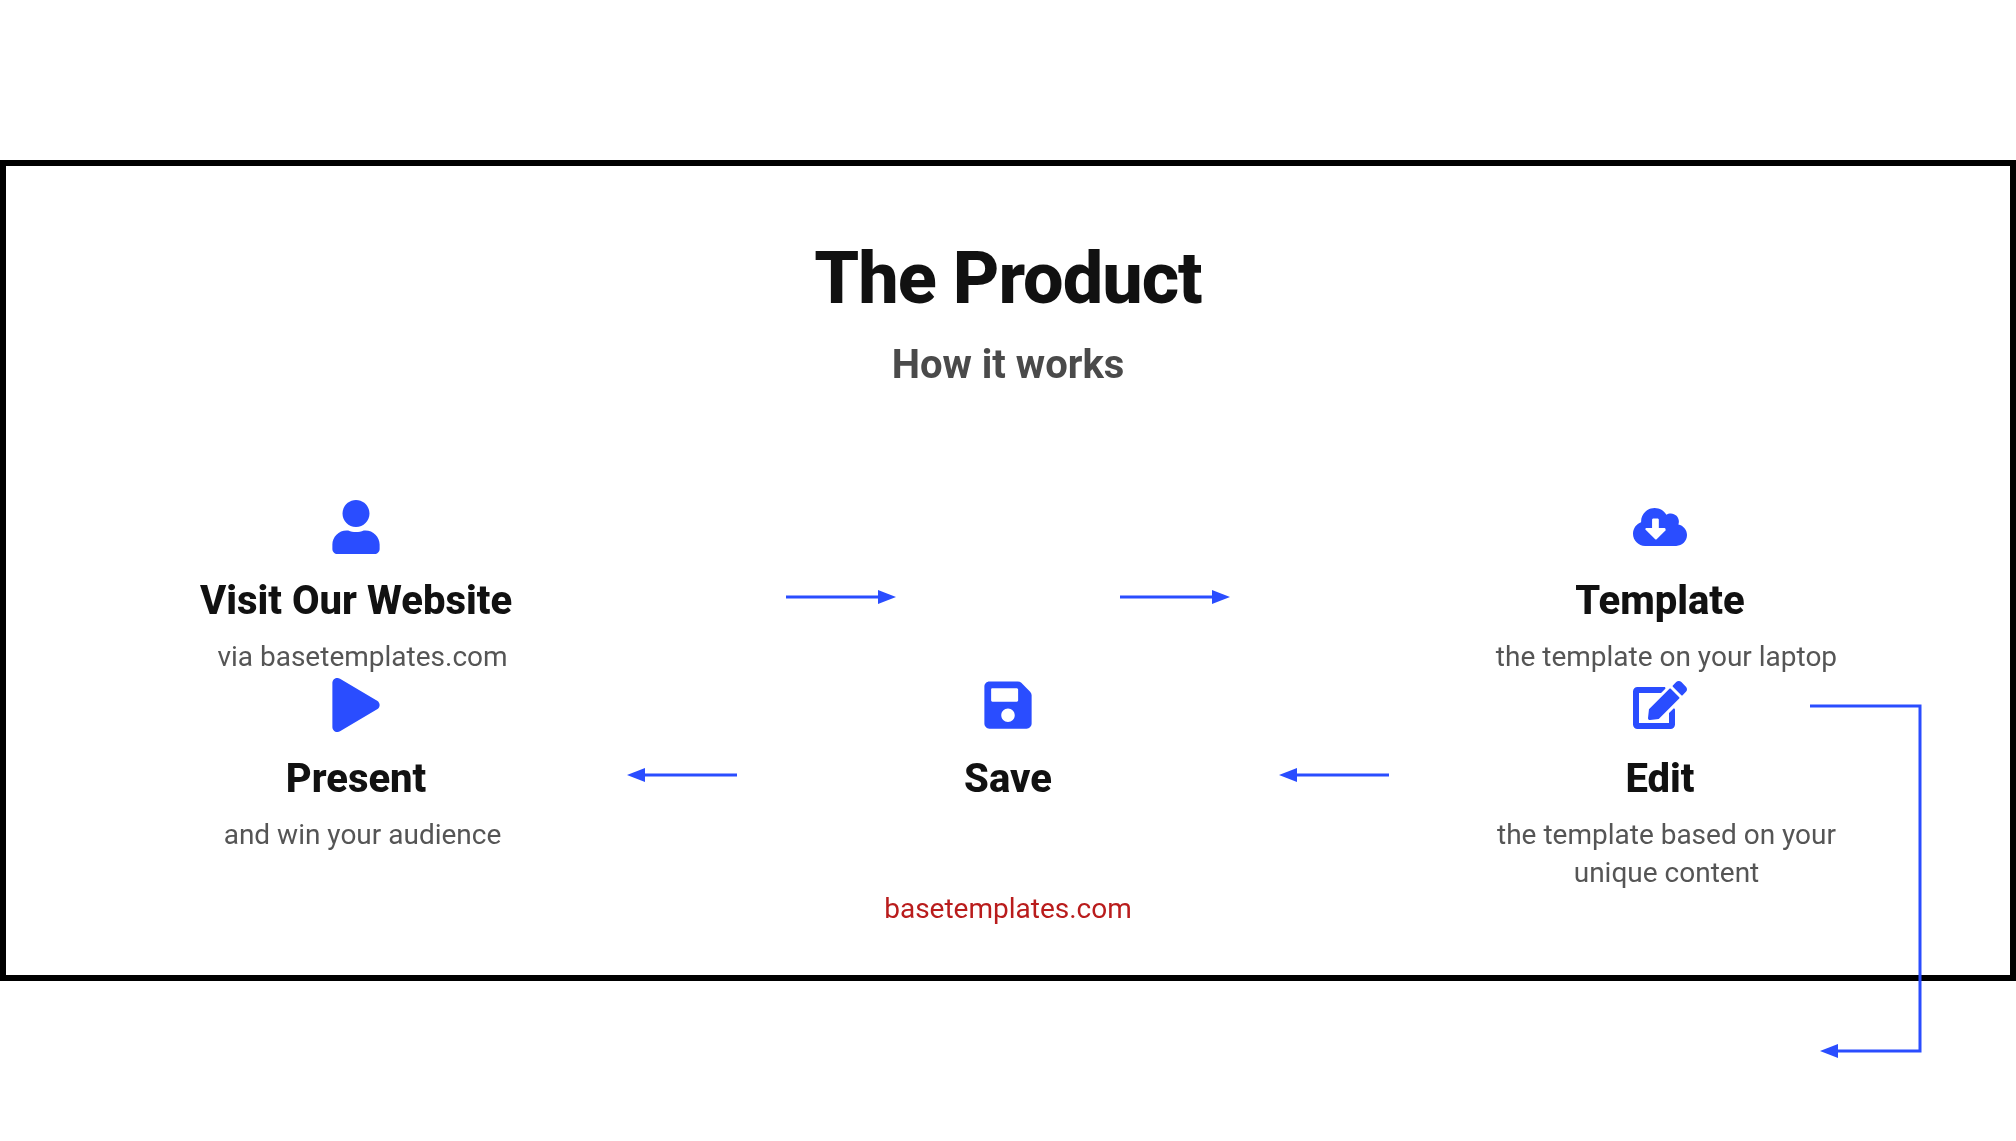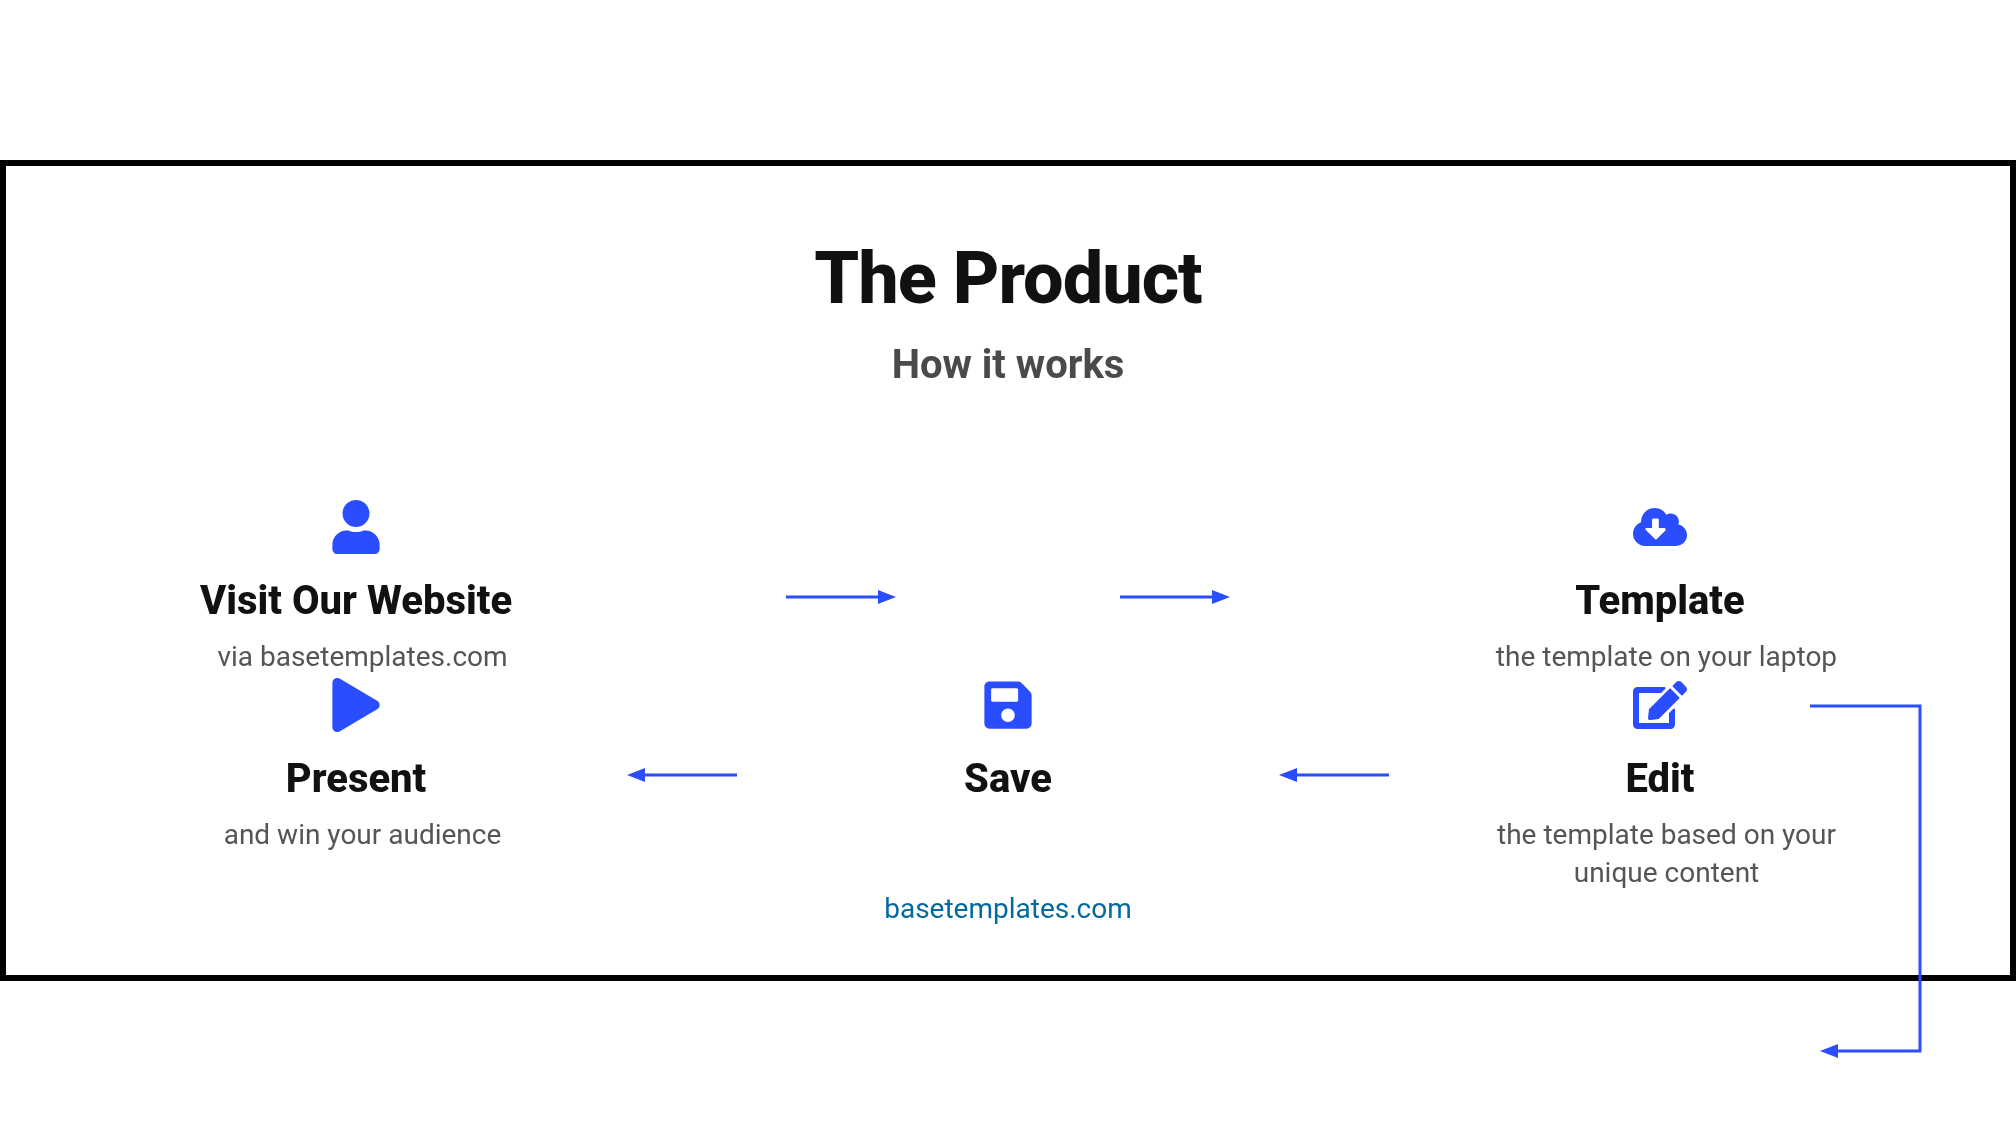--- a/index.html
+++ b/index.html
@@ -98,21 +98,21 @@
   }
   .connector-wrap svg path {
     stroke: #2a4dff;
     stroke-width: 3;
     fill: none;
   }
   .connector-wrap svg polygon { fill: #2a4dff; }
   .footer {
     text-align: center;
     font-size: 28px;
-    color: #0369a1;
+    color: #b91c1c;
     margin-top: auto;
     padding-bottom: 10px;
   }
 </style>
 </head>
 <body>
 
 <div class="slide">
 
   <div class="header">

